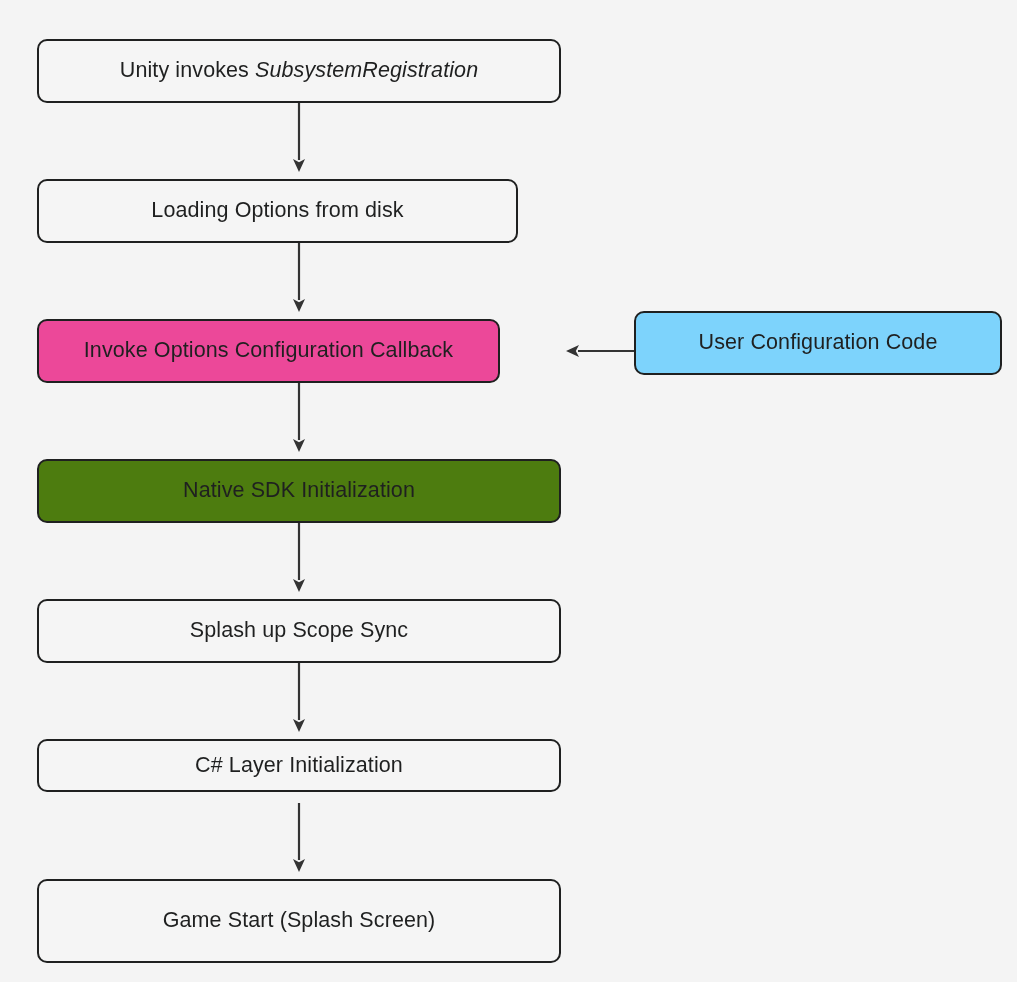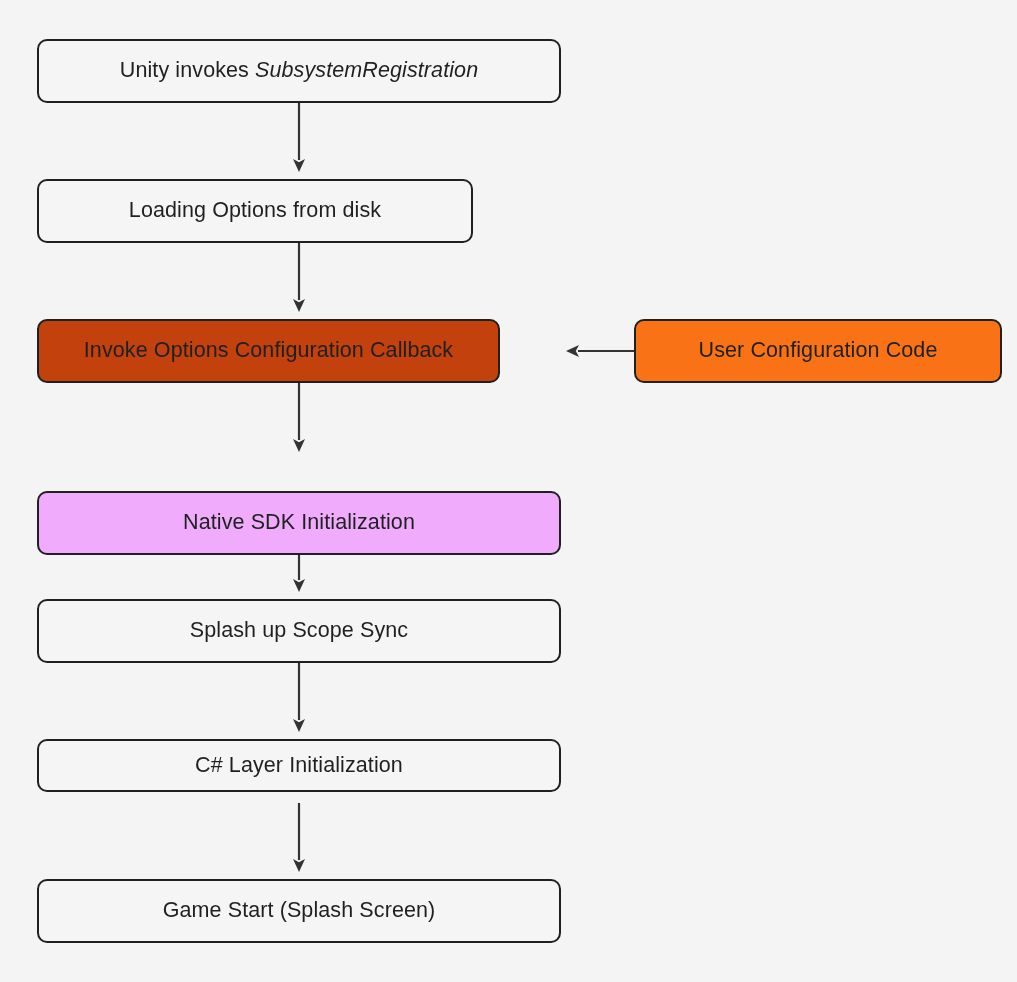--- a/index.html
+++ b/index.html
@@ -82,41 +82,41 @@
     </g>
     <g>
       <line x1="299" y1="803" x2="299" y2="860" stroke="#333333" stroke-width="2.2" marker-end="url(#arrow-down)"></line>
     </g>
   </svg>
 
   <div class="node" style="left: 37px; top: 39px; width: 524px; height: 64px; background: rgb(245, 245, 245); border-color: rgb(31, 32, 32); color: rgb(31, 32, 32);">
     <span class="node-label"><span>Unity invokes </span><span class="em">SubsystemRegistration</span></span>
   </div>
 
-  <div class="node" style="left: 37px; top: 179px; width: 436px; height: 64px; background: rgb(245, 245, 245); border-color: rgb(31, 32, 32); color: rgb(31, 32, 32);">
+  <div class="node" style="left: 37px; top: 179px; width: 481px; height: 64px; background: rgb(245, 245, 245); border-color: rgb(31, 32, 32); color: rgb(31, 32, 32);">
     <span class="node-label">Loading Options from disk</span>
   </div>
 
-  <div class="node" style="left: 37px; top: 319px; width: 463px; height: 64px; background: #c2410c; border-color: rgb(31, 32, 32); color: rgb(31, 32, 32);">
+  <div class="node" style="left: 37px; top: 319px; width: 463px; height: 64px; background: #ec4899; border-color: rgb(31, 32, 32); color: rgb(31, 32, 32);">
     <span class="node-label">Invoke Options Configuration Callback</span>
   </div>
 
-  <div class="node" style="left: 634px; top: 319px; width: 368px; height: 64px; background: #f97316; border-color: rgb(31, 32, 32); color: rgb(31, 32, 32);">
+  <div class="node" style="left: 634px; top: 311px; width: 368px; height: 64px; background: #7dd3fc; border-color: rgb(31, 32, 32); color: rgb(31, 32, 32);">
     <span class="node-label">User Configuration Code</span>
   </div>
 
-  <div class="node" style="left: 37px; top: 459px; width: 524px; height: 64px; background: #f0abfc; border-color: rgb(31, 32, 32); color: rgb(31, 32, 32); margin-top: 32px;">
+  <div class="node" style="left: 37px; top: 459px; width: 524px; height: 64px; background: #4d7c0f; border-color: rgb(31, 32, 32); color: rgb(31, 32, 32);">
     <span class="node-label">Native SDK Initialization</span>
   </div>
 
   <div class="node" style="left: 37px; top: 599px; width: 524px; height: 64px; background: rgb(245, 245, 245); border-color: rgb(31, 32, 32); color: rgb(31, 32, 32);">
     <span class="node-label">Splash up Scope Sync</span>
   </div>
 
   <div class="node" style="left: 37px; top: 739px; width: 524px; height: 53px; background: rgb(245, 245, 245); border-color: rgb(31, 32, 32); color: rgb(31, 32, 32);">
     <span class="node-label">C# Layer Initialization</span>
   </div>
 
-  <div class="node" style="left: 37px; top: 879px; width: 524px; height: 64px; background: rgb(245, 245, 245); border-color: rgb(31, 32, 32); color: rgb(31, 32, 32);">
+  <div class="node" style="left: 37px; top: 879px; width: 524px; height: 84px; background: rgb(245, 245, 245); border-color: rgb(31, 32, 32); color: rgb(31, 32, 32);">
     <span class="node-label">Game Start (Splash Screen)</span>
   </div>
 
 </div>
 
 </body></html>

